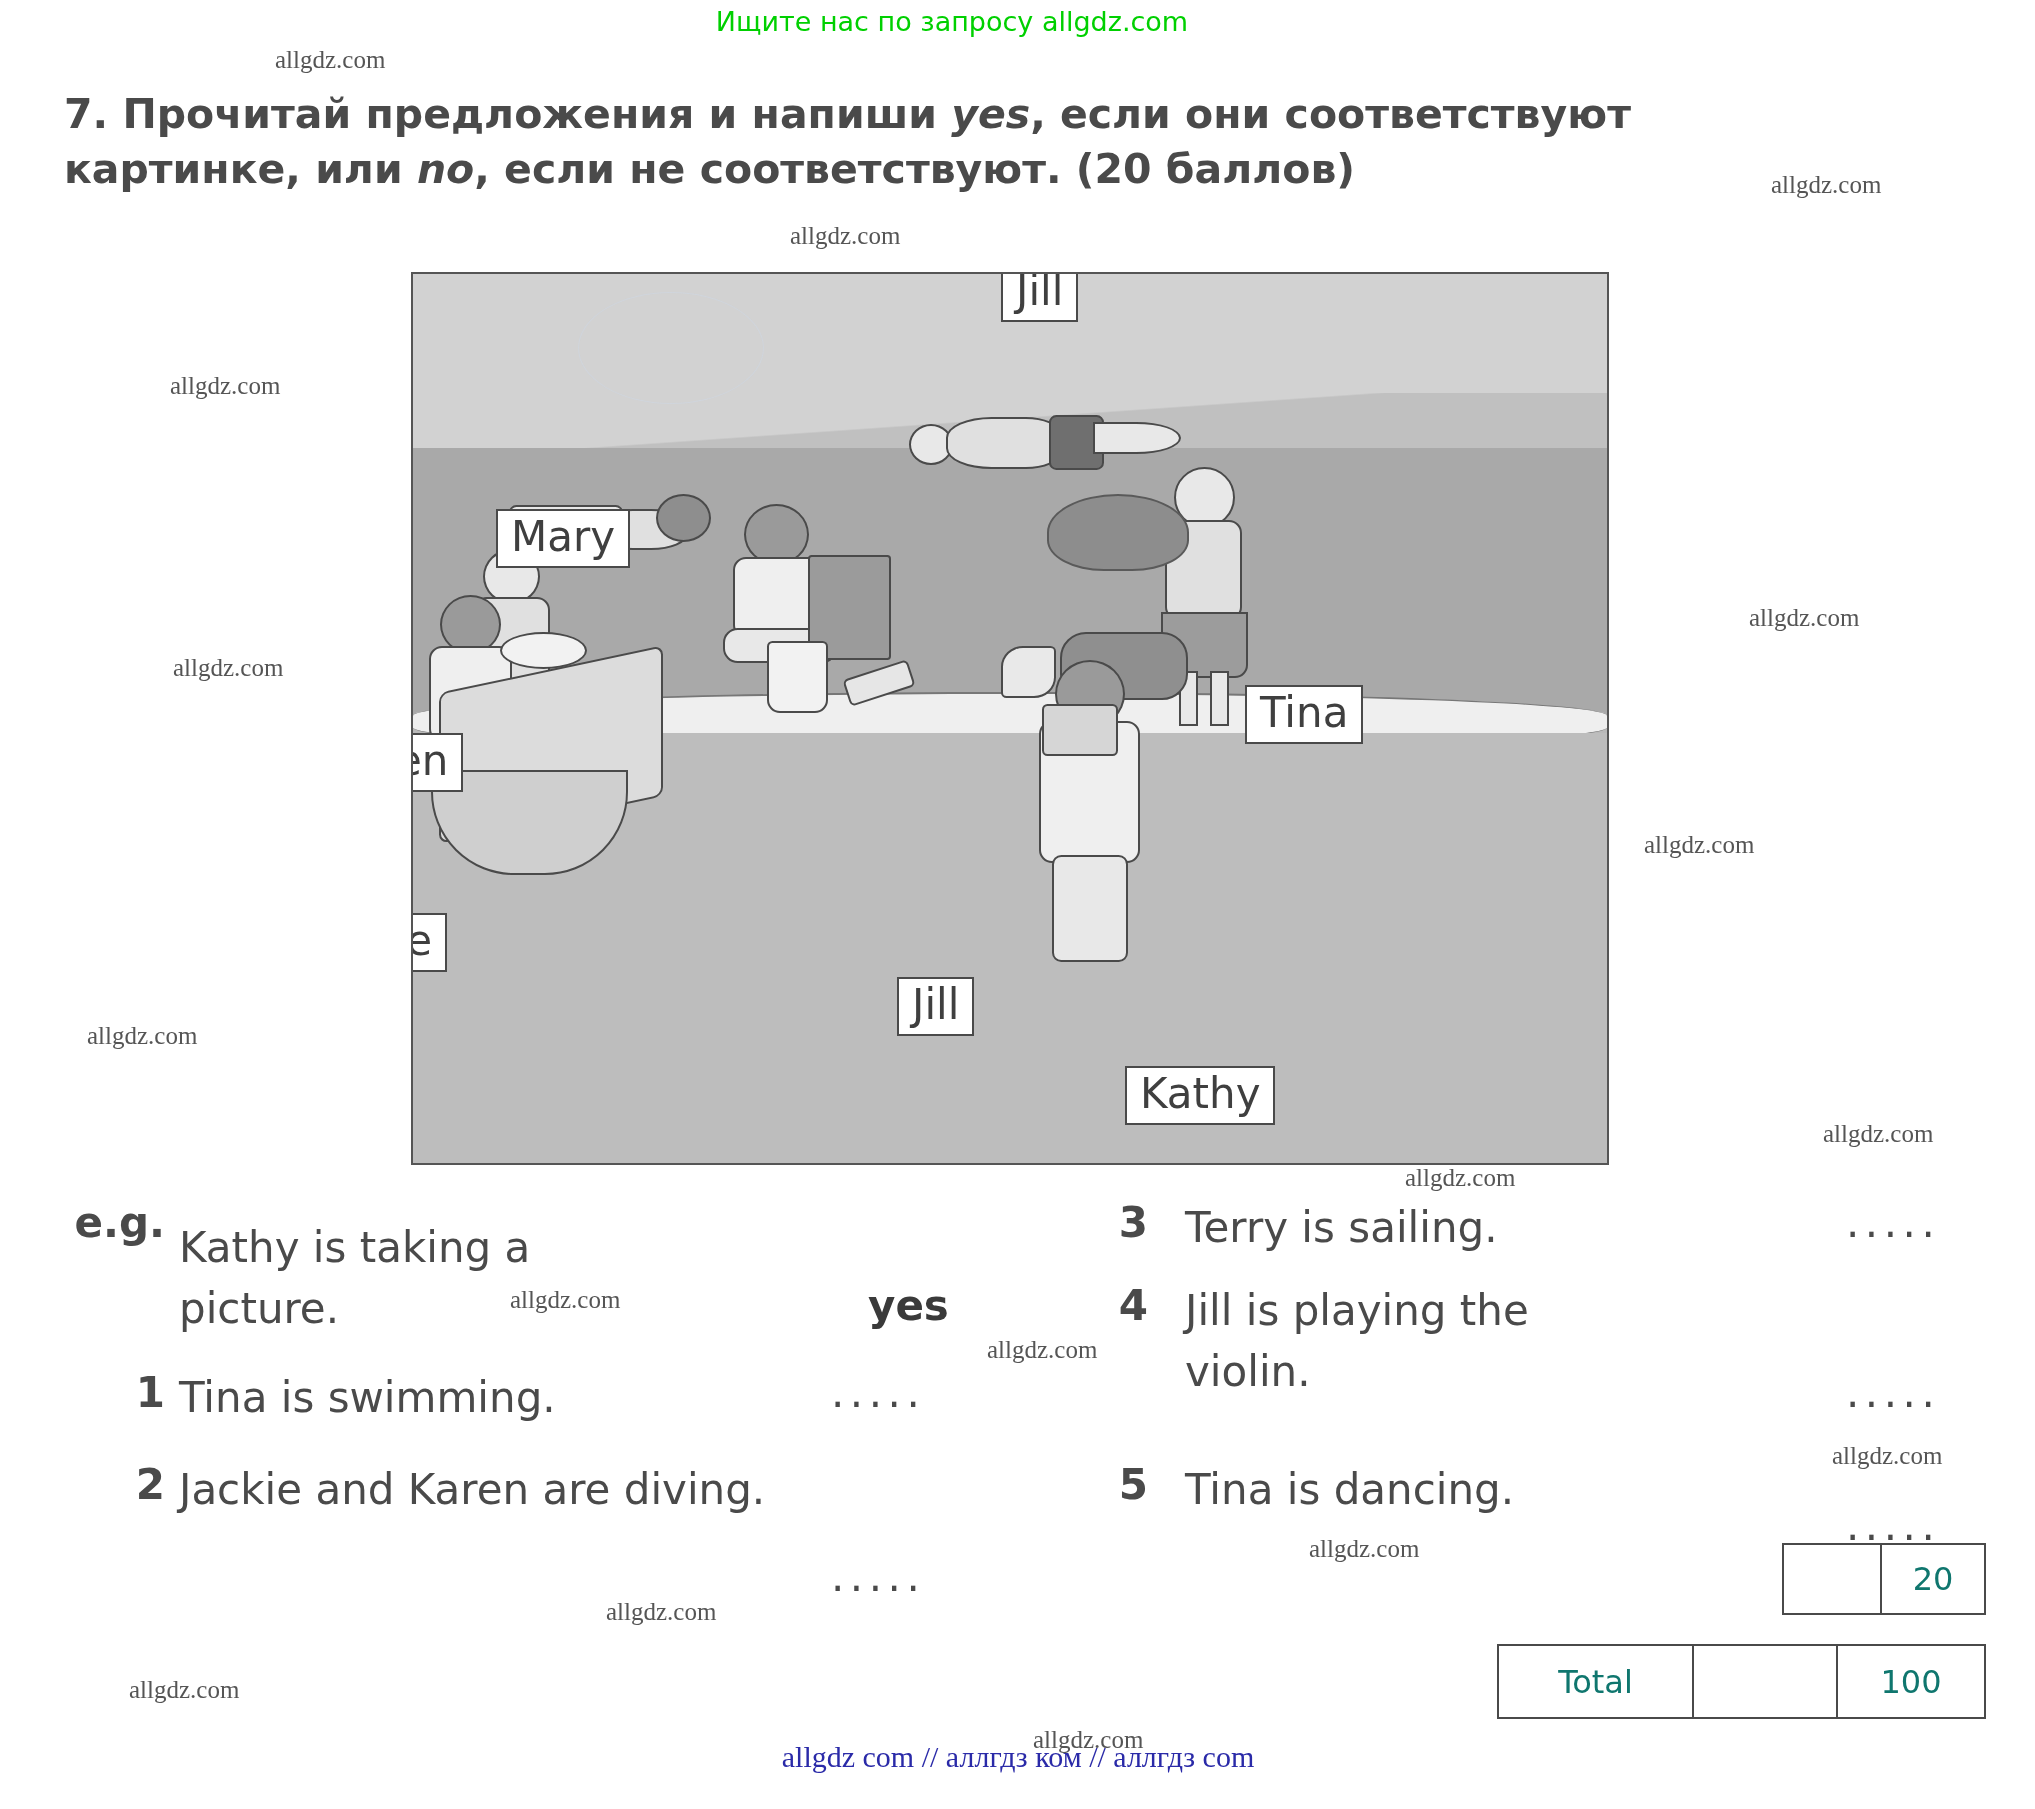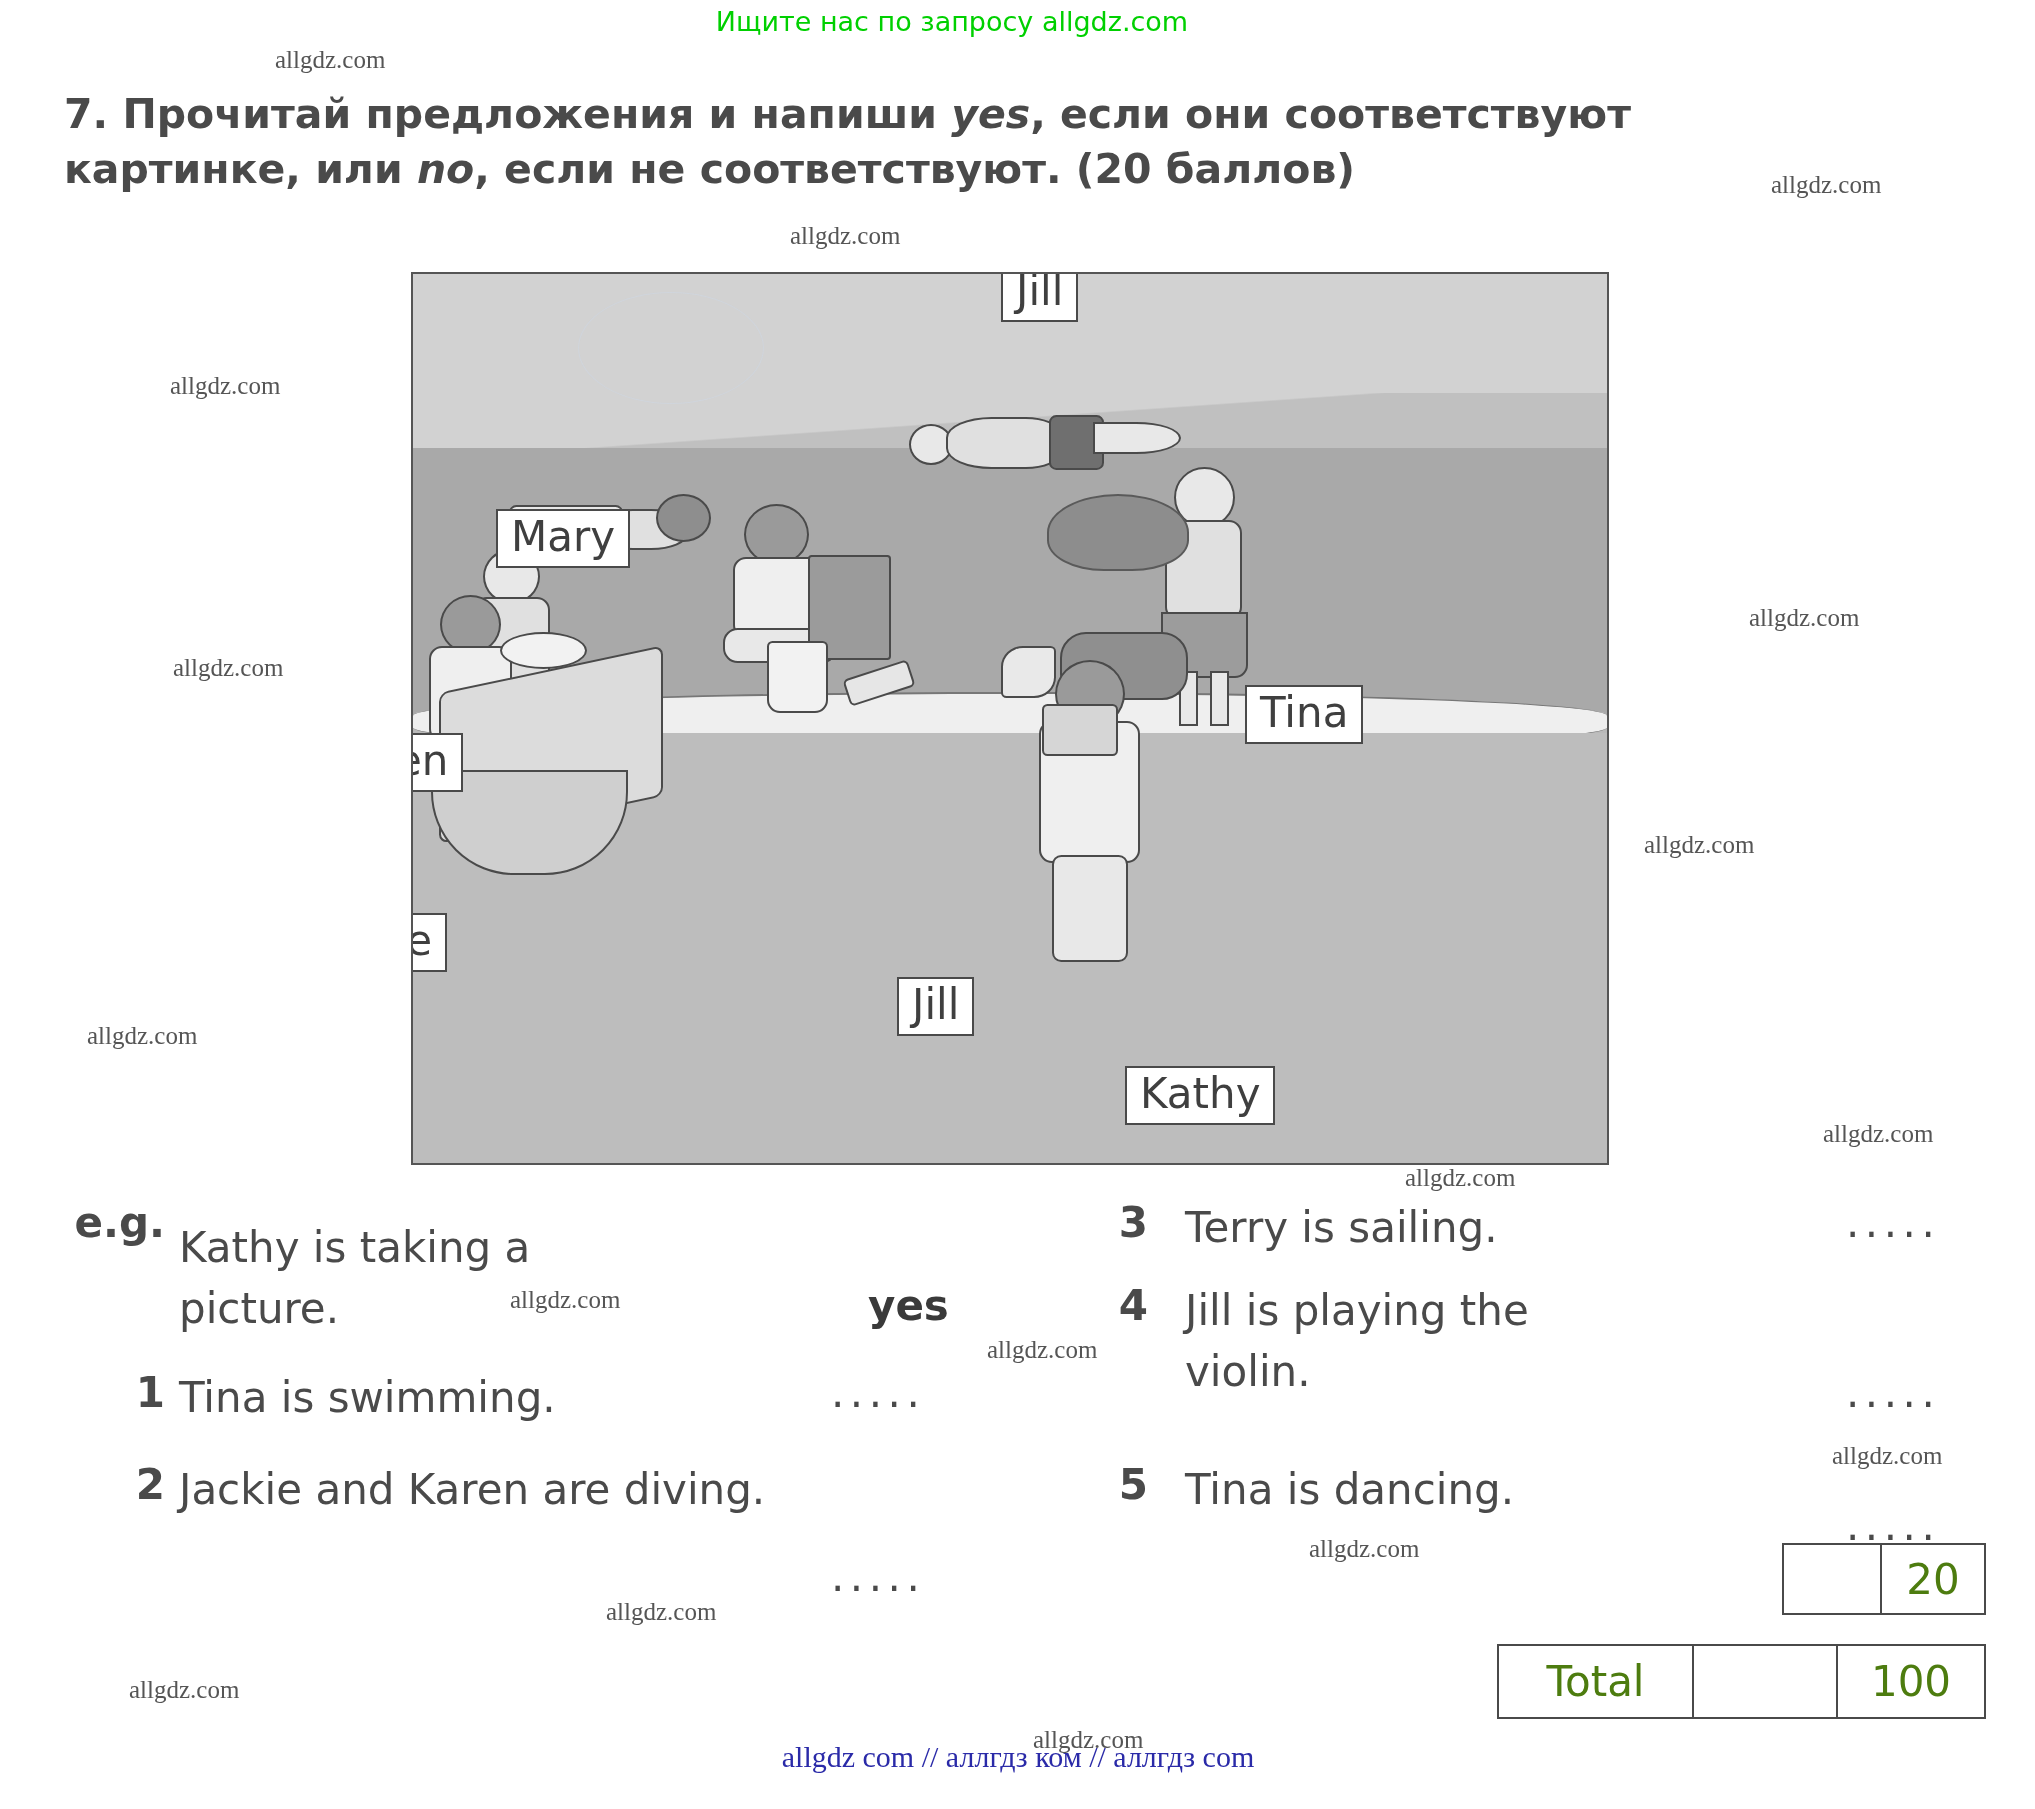--- a/index.html
+++ b/index.html
@@ -158,22 +158,22 @@
     color: #4a4a4a;
   }
 
   
   .score-box {
     position: absolute;
     border: 2.8px solid #4a4a4a;
     background: #fff;
     box-sizing: border-box;
     font-family: "DejaVu Sans", sans-serif;
-    font-size: 42px;
-    color: #4d7c0f;
+    font-size: 32px;
+    color: #0f766e;
     display: flex;
     align-items: center;
     justify-content: center;
   }
 
   
   .bottom-line {
     position: absolute;
     left: 0; top: 1740px; width: 2036px;
     text-align: center;

